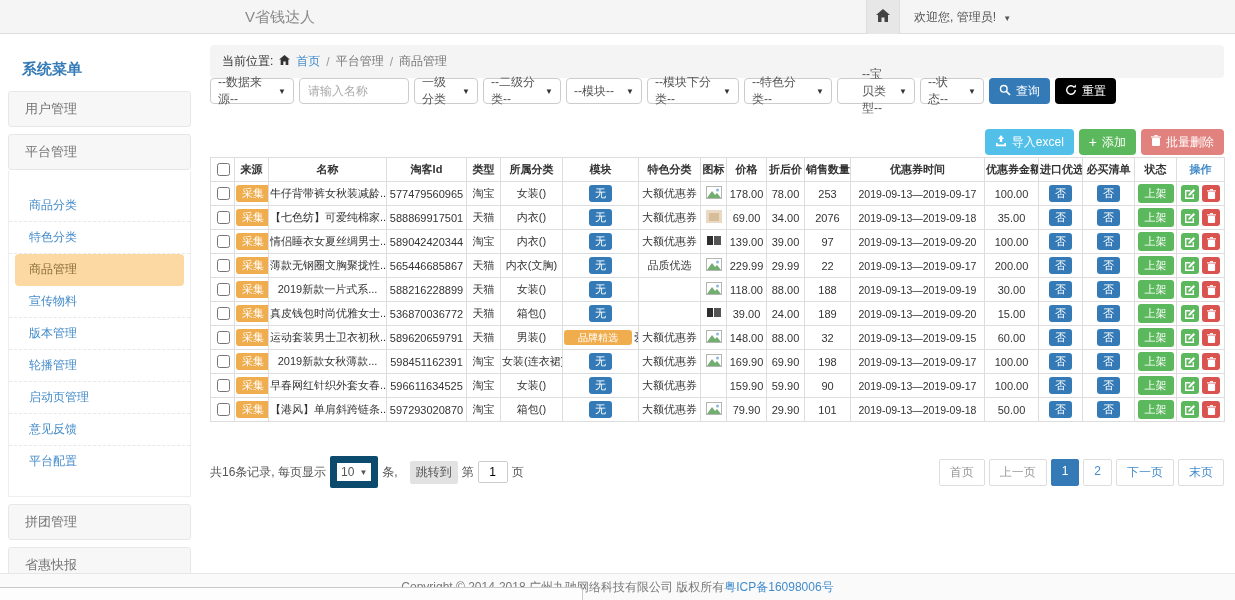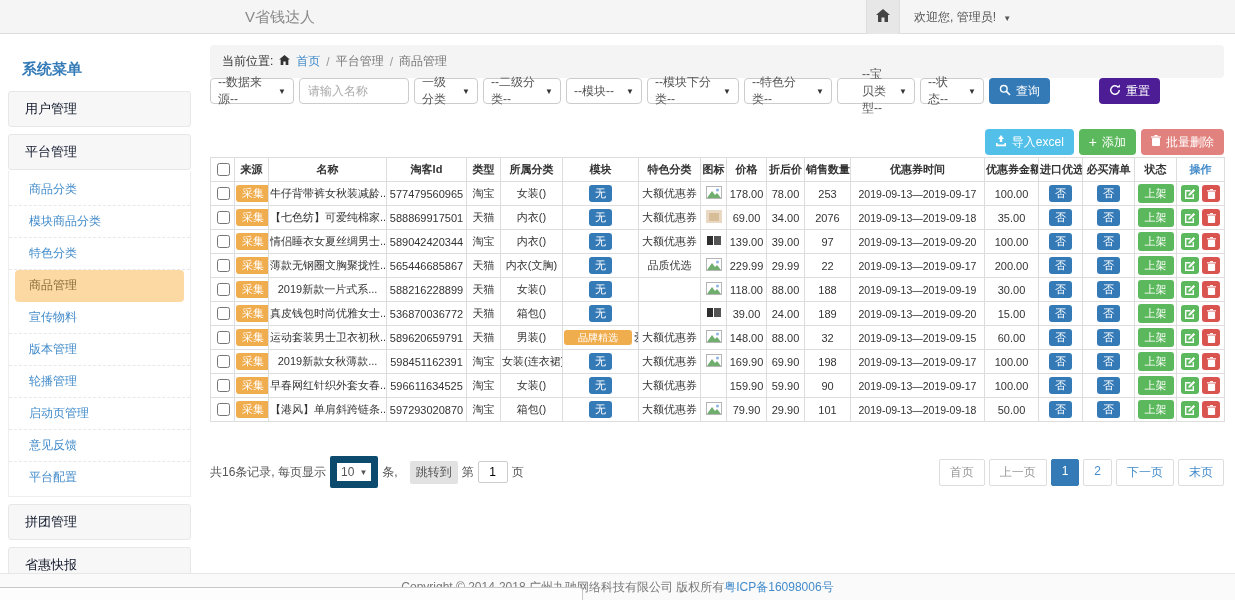--- a/index.html
+++ b/index.html
@@ -11,41 +11,41 @@
   
   .topbar { position:absolute; top:0; left:0; right:0; height:34px; background:#f5f5f5; border-bottom:1px solid #ddd; }
   .topbar-title { position:absolute; left:245px; top:0; line-height:34px; font-size:15px; color:#8a8a8a; }
   .topbar-right { position:absolute; left:866px; top:0; height:34px; display:flex; align-items:center; }
   .home-box { width:34px; height:34px; background:#e7e7e7; border-left:1px solid #ddd; border-right:1px solid #ddd; display:flex; align-items:center; justify-content:center; cursor:pointer; }
   .welcome { font-size:12px; color:#555; margin-left:14px; cursor:pointer; white-space:nowrap; }
   .welcome .caret { font-size:8px; color:#555; margin-left:4px; }
   
   .sidebar { position:absolute; left:8px; top:50px; width:183px; height:523px; overflow:hidden; }
   .sidebar-title { color:#337ab7; font-weight:bold; font-size:15px; padding:10px 14px 12px 14px; }
-  .menu-group { background:#f7f7f7; border:1px solid #e7e7e7; border-radius:3px; padding:8px 16px; margin-top:7px; font-size:13px; color:#0f172a; cursor:pointer; }
+  .menu-group { background:#f7f7f7; border:1px solid #e7e7e7; border-radius:3px; padding:8px 16px; margin-top:7px; font-size:13px; color:#737373; cursor:pointer; }
   .menu-group.first { margin-top:0; }
-  .submenu { background:#fff; border:1px solid #eee; border-top:none; padding:3px 0; margin-top:1px; }
+  .submenu { background:#fff; border:1px solid #eee; border-top:none; padding:19px 0; margin-top:1px; }
   .menu-sub { color:#428bca; font-size:12px; padding:7px 20px; border-bottom:1px dashed #e8e8e8; cursor:pointer; }
   .menu-sub:last-child { border-bottom:none; }
   .menu-sub.active { background:#fcd9a2; border-radius:4px; margin:0 6px; padding-left:14px; color:#8a6d3b; border-bottom-color:transparent; }
   
   .breadcrumb { position:absolute; left:210px; right:11px; top:45px; background:#f4f4f4; border-radius:4px; padding:8px 12px; font-size:12px; color:#333; display:flex; align-items:center; gap:6px; }
   .breadcrumb .bc-home { color:#428bca; cursor:pointer; }
   .breadcrumb .bc-sep { color:#999; }
   .breadcrumb .bc-item { color:#777; }
   
   .filters { position:absolute; left:210px; top:78px; right:9px; display:flex; gap:5px; align-items:center; }
   .control { height:26px; border:1px solid #ccc; border-radius:4px; background:#fff; font-size:12px; color:#555; }
   .fselect { display:flex; align-items:center; justify-content:space-between; padding:0 7px; cursor:pointer; }
   .fselect .caret { font-size:8px; color:#333; margin-left:6px; }
   input.textctl { padding:0 8px; color:#333; outline:none; width:110px; font-family:inherit; }
   input.textctl::placeholder { color:#aaa; }
   .btn { height:26px; border:none; border-radius:4px; color:#fff; font-size:12px; display:inline-flex; align-items:center; gap:5px; padding:0 10px; cursor:pointer; font-family:inherit; white-space:nowrap; }
   .btn-query { background:#337ab7; }
-  .btn-reset { background:#4c1d95;margin-left:44px; }
+  .btn-reset { background:#000000; }
   
   .actions { position:absolute; right:11px; top:129px; display:flex; gap:5px; }
   .btn-import { background:#53c0e9; }
   .btn-add { background:#5cb85c; }
   .btn-batchdel { background:#e2827e; }
   
   .table-wrap { position:absolute; left:210px; right:11px; top:157px; }
   table { width:100%; border-collapse:collapse; table-layout:fixed; font-size:11px; color:#333; }
   th,td { border:1px solid #ddd; text-align:center; padding:2px 1px; height:21px; overflow:hidden; white-space:nowrap; vertical-align:middle; }
   th { font-weight:bold; background:#fff; }
@@ -97,21 +97,20 @@
   </div>
 </div>
 
 <div class="sidebar">
   <div class="sidebar-title">系统菜单</div>
   <div id="sidebar-menu">
       <div class="menu-group first">用户管理</div>
       <div class="menu-group">平台管理</div>
       <div class="submenu">
         <div class="menu-sub">商品分类</div>
-        <div class="menu-sub">模块商品分类</div>
         <div class="menu-sub">特色分类</div>
         <div class="menu-sub active">商品管理</div>
         <div class="menu-sub">宣传物料</div>
         <div class="menu-sub">版本管理</div>
         <div class="menu-sub">轮播管理</div>
         <div class="menu-sub">启动页管理</div>
         <div class="menu-sub">意见反馈</div>
         <div class="menu-sub">平台配置</div>
       </div>
       <div class="menu-group">拼团管理</div>

